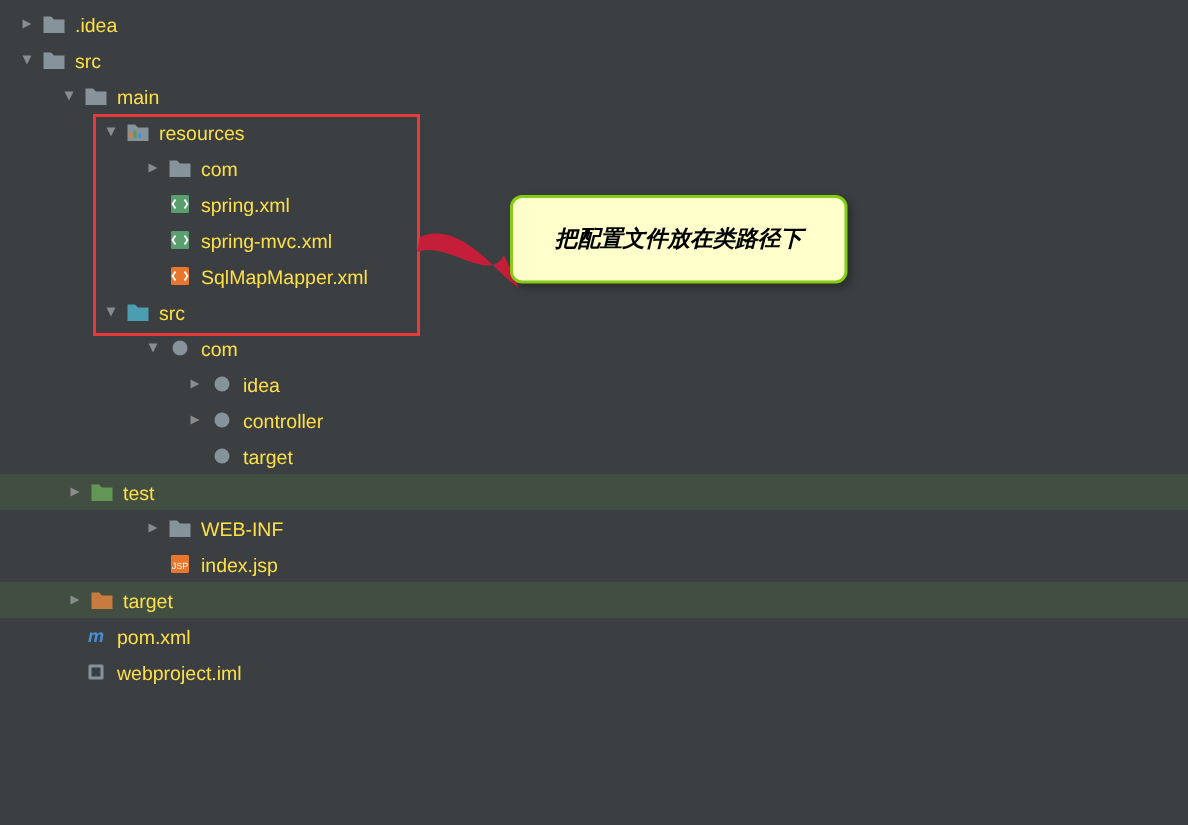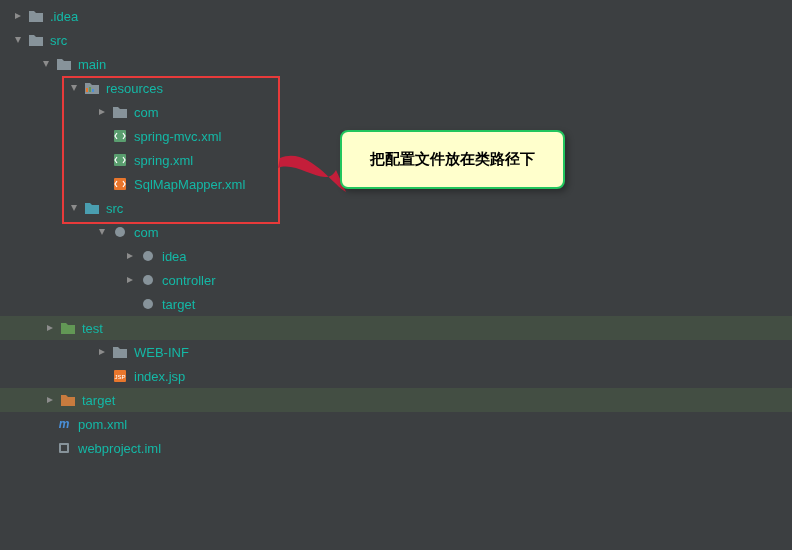--- a/index.html
+++ b/index.html
@@ -34,36 +34,37 @@
   .arrow svg { display: block; }
   .spacer { width: 16px; display: inline-block; }
   .icon {
     width: 16px;
     height: 16px;
     display: inline-flex;
     align-items: center;
     justify-content: center;
     margin-right: 6px;
   }
-  .label { color: #14b8a6; }
+  .label { color: #fde047; }
   .highlight-box {
     position: absolute;
     border: 2px solid #E83A3A;
     pointer-events: none;
   }
   .callout {
     position: absolute;
     background: #FFFFCC;
-    border: 2px solid #22c55e;
+    border: 2px solid #84cc16;
     border-radius: 8px;
     padding: 18px 28px;
     font-size: 15px;
     font-weight: bold;
     color: #000;
     box-shadow: 3px 3px 6px rgba(0,0,0,0.3);
+    font-style: italic;
   }
 </style>
 </head>
 <body>
 
 <div class="tree">
 
   <div class="row" style="--indent:12px">
     <span class="arrow">
         <svg width="8" height="8" viewBox="0 0 8 8">
@@ -139,32 +140,32 @@
 
 
   <div class="row" style="--indent:96px">
     <span class="spacer"></span>
     <span class="icon">
         <svg width="14" height="14" viewBox="0 0 14 14">
           <rect x="1" y="1" width="12" height="12" fill="#5A9E6F" rx="1"></rect>
           <path d="M4 4 L2 7 L4 10 M10 4 L12 7 L10 10" stroke="#fff" stroke-width="1.2" fill="none"></path>
         </svg>
       </span>
-    <span class="label">spring-mvc.xml</span>
+    <span class="label">spring.xml</span>
   </div>
 
   <div class="row" style="--indent:96px">
     <span class="spacer"></span>
     <span class="icon">
         <svg width="14" height="14" viewBox="0 0 14 14">
           <rect x="1" y="1" width="12" height="12" fill="#5A9E6F" rx="1"></rect>
           <path d="M4 4 L2 7 L4 10 M10 4 L12 7 L10 10" stroke="#fff" stroke-width="1.2" fill="none"></path>
         </svg>
       </span>
-    <span class="label">spring.xml</span>
+    <span class="label">spring-mvc.xml</span>
   </div>
 
   <div class="row" style="--indent:96px">
     <span class="spacer"></span>
     <span class="icon">
         <svg width="14" height="14" viewBox="0 0 14 14">
           <rect x="1" y="1" width="12" height="12" fill="#E8762C" rx="1"></rect>
           <path d="M4 4 L2 7 L4 10 M10 4 L12 7 L10 10" stroke="#fff" stroke-width="1.2" fill="none"></path>
         </svg>
       </span>

